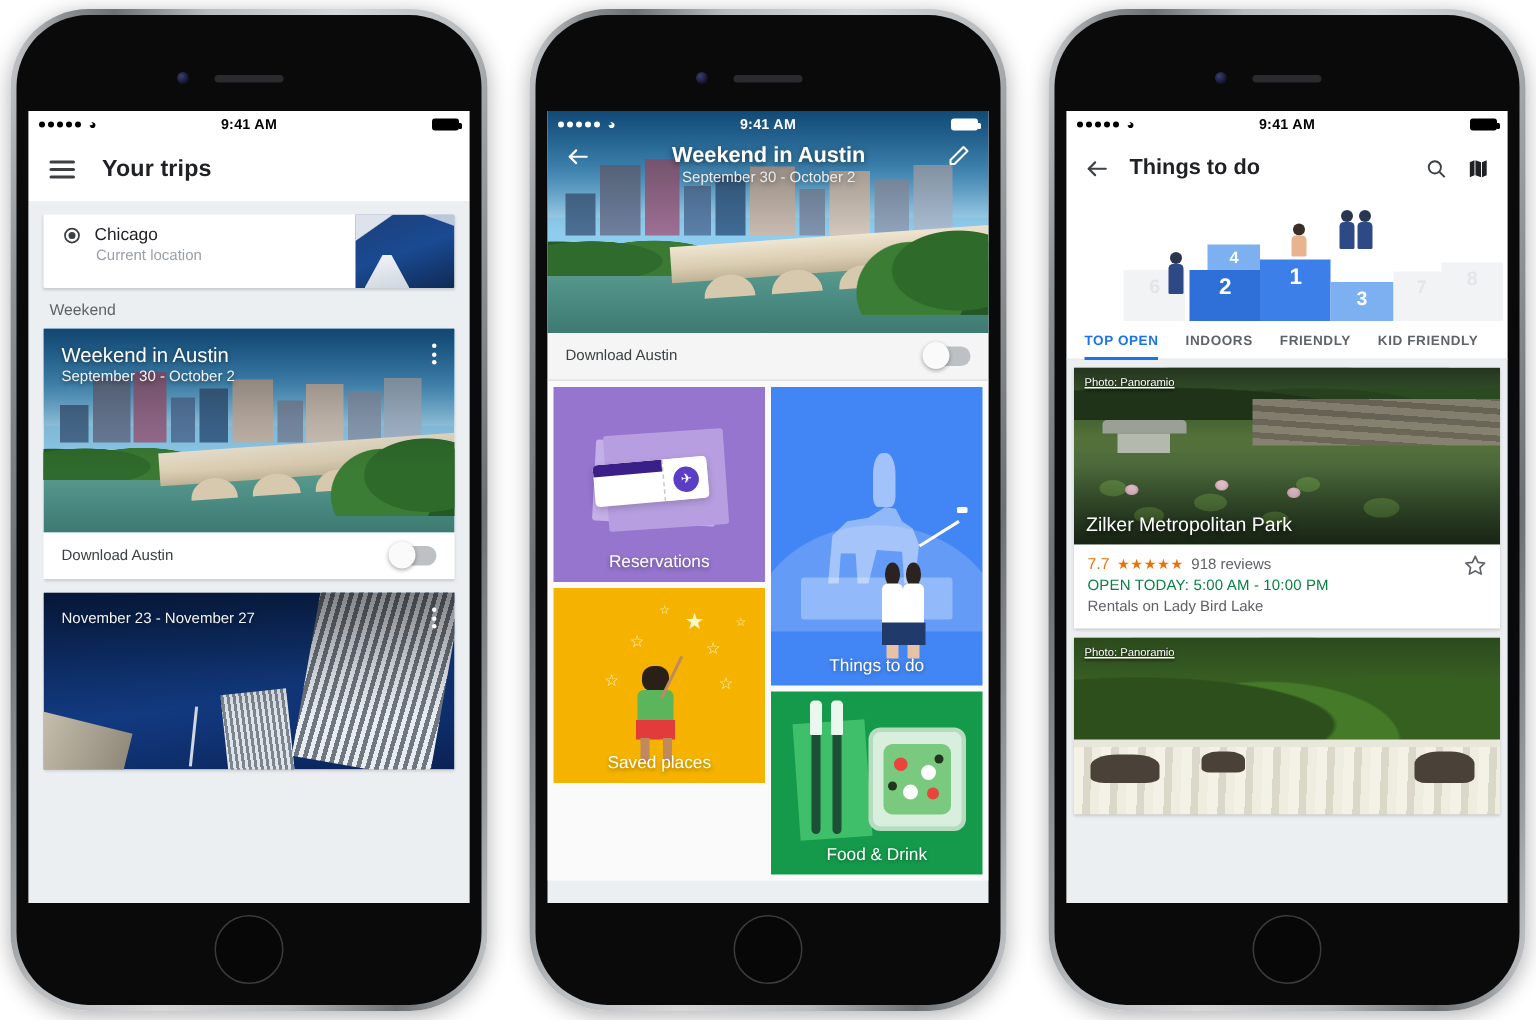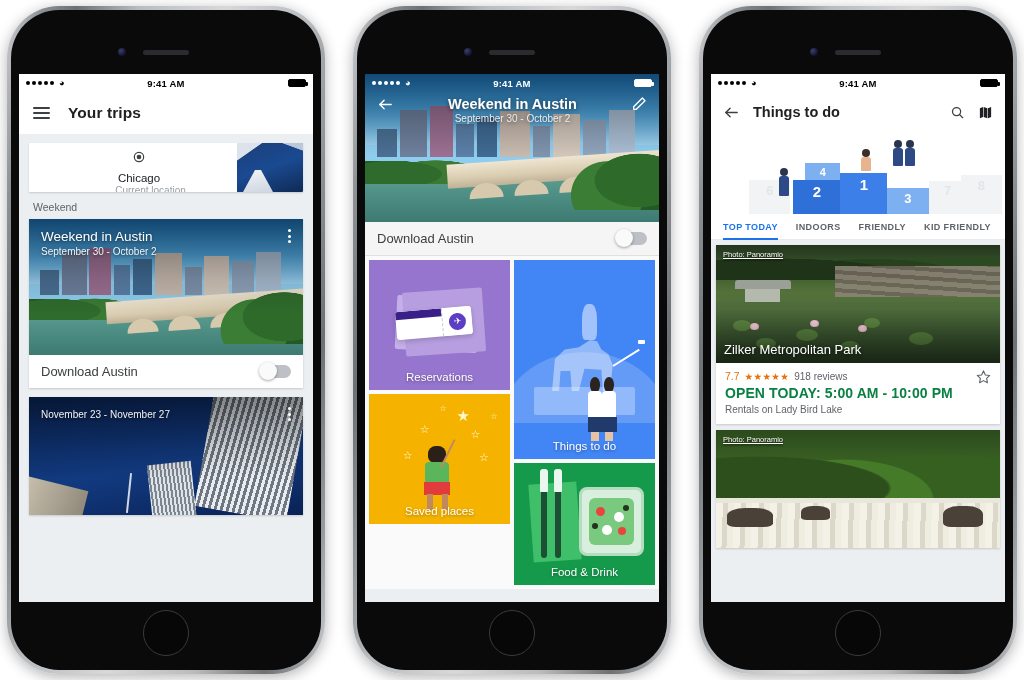--- a/index.html
+++ b/index.html
@@ -94,23 +94,23 @@
     padding-bottom: 6px;
   }
   .searchrow .ph { flex:1; font-size: 11.5px; color:#9aa0a6; }
   .card-loc {
     margin: 9px 10px 0 10px; background:#fff; border-radius:1px;
     display:flex; align-items:stretch; height: 49px;
     box-shadow: 0 1px 2px rgba(0,0,0,.16);
     overflow:hidden;
   }
   .card-loc .txt { flex:1; padding: 7px 0 0 12px; }
-  .loc-row { display:flex; align-items:center; gap:8px;flex-direction:column; }
+  .loc-row { display:flex; align-items:center; gap:8px; }
   .loc-name { font-size: 11.5px; color:#202124; }
-  .loc-sub { font-size: 10px; color:#9aa0a6; margin-left:23px; margin-top:1px;text-align:center; }
+  .loc-sub { font-size: 10px; color:#9aa0a6; margin-left:23px; margin-top:1px; }
   .loc-thumb {
     width: 66px;
     background:
       linear-gradient(145deg, rgba(255,255,255,.85) 0 18%, rgba(255,255,255,0) 19%) ,
       linear-gradient(200deg, rgba(255,255,255,.7) 0 10%, rgba(255,255,255,0) 11%),
       linear-gradient(160deg,#1b3f78 0%, #1a4a92 50%, #0f2a55 100%);
     position:relative;
   }
   .loc-thumb::after{
     content:''; position:absolute; left:6px; bottom:0; width:30px; height:22px;
@@ -129,21 +129,21 @@
     background: linear-gradient(180deg, rgba(0,0,0,.45) 0%, rgba(0,0,0,.12) 45%, rgba(0,0,0,0) 70%);
   }
   .trip-name { color:#fff; font-size: 13.5px; font-weight: normal; text-shadow:0 1px 3px rgba(0,0,0,.5); }
   .trip-dates { color:#f1f3f4; font-size: 10px; margin-top:2px; text-shadow:0 1px 3px rgba(0,0,0,.5); }
   .kebab { position:absolute; top:10px; right:12px; display:flex; flex-direction:column; gap:2.5px; cursor:pointer; }
   .kebab i { width:3px; height:3px; border-radius:50%; background:#fff; display:block; }
   .dl-row {
     display:flex; align-items:center; justify-content:space-between;
     padding: 9px 12px; background:#fff;
   }
-  .dl-label { font-size: 13px; color:#3c4043;text-align:center; }
+  .dl-label { font-size: 10px; color:#3c4043;text-align:center; }
 
   
   .toggle { width:30px; height:13px; border-radius:8px; background:#bdc1c6; position:relative; cursor:pointer; }
   .toggle .knob {
     position:absolute; left:-2px; top:-3px; width:18px; height:18px; border-radius:50%;
     background:#fafafa; box-shadow:0 1px 3px rgba(0,0,0,.35);
   }
 
   
   .austin { position:absolute; inset:0; background:linear-gradient(180deg,#2f8fd6 0%, #63b6e6 34%, #8fcdee 46%); }
@@ -323,21 +323,21 @@
   .spot-name {
     position:absolute; left:8px; bottom:6px; color:#fff; font-size:13px;
     text-shadow:0 1px 4px rgba(0,0,0,.75);
   }
   .spot-grad { position:absolute; inset:0; background:linear-gradient(0deg, rgba(0,0,0,.55), rgba(0,0,0,0) 45%); }
   .spot-meta { padding:7px 9px 9px 9px; position:relative; }
   .rate-row { display:flex; align-items:center; gap:5px; }
   .rate-num { font-size:10.5px; color:#e8710a; }
   .stars { color:#e8710a; font-size:9.5px; letter-spacing:.4px; }
   .reviews { font-size:10px; color:#5f6368; }
-  .open-now { font-size:14px; font-weight:bold; color:#0b8043; margin-top:3px; letter-spacing:.1px; }
+  .open-now { font-size:10px; font-weight:normal; color:#0b8043; margin-top:3px; letter-spacing:.1px; }
   .spot-sub { font-size:10px; color:#5f6368; margin-top:3px; }
   .bookmark { position:absolute; right:9px; top:6px; color:#5f6368; font-size:14px; }
 
   
   .zilker { position:absolute; inset:0;
     background:linear-gradient(180deg,#24351f 0%, #3a5b2c 22%, #55713a 40%, #4e6b3b 62%, #3c5730 100%); }
   .zk-wall { position:absolute; right:0; top:18%; width:58%; height:26%;
     background:repeating-linear-gradient(4deg,#8c8476 0 5px,#6e665a 5px 9px); opacity:.9; }
   .zk-trees { position:absolute; left:0; right:0; top:0; height:30%;
     background:radial-gradient(ellipse at 20% 90%, #1e3318 0 40%, transparent 41%),
@@ -708,21 +708,21 @@
                 <div class="pp-body" style="height:18px"></div>
             </div>
             <div class="p3-person" style="left:66%;bottom:58%">
               <div class="pp-head"></div>
                 <div class="pp-body" style="height:18px"></div>
             </div>
           </div>
         </div>
 
         <div class="tabs">
-          <div class="tab active">TOP TODAY</div>
+          <div class="tab active">TOP OPEN</div>
           <div class="tab">INDOORS</div>
           <div class="tab">FRIENDLY</div>
           <div class="tab">KID FRIENDLY</div>
         </div>
 
         <div class="p3-list">
 
           <div class="spot-card">
             <div class="spot-photo">
               <div class="zilker">

